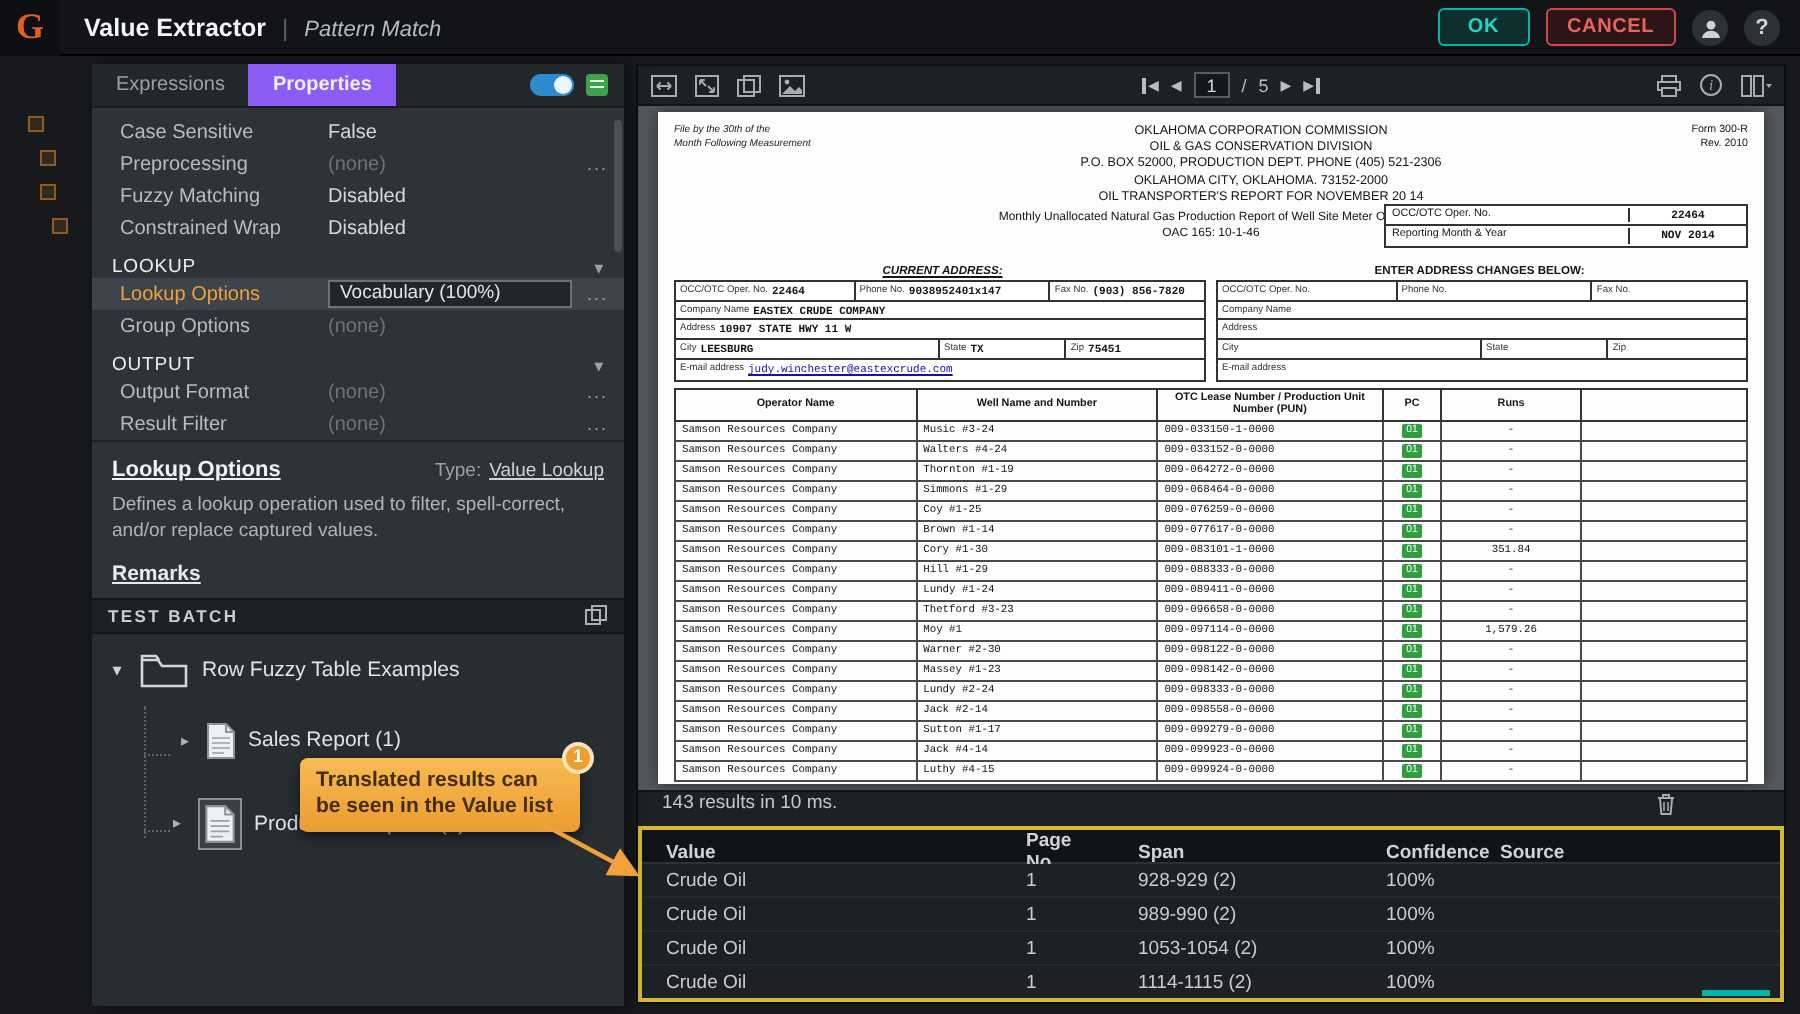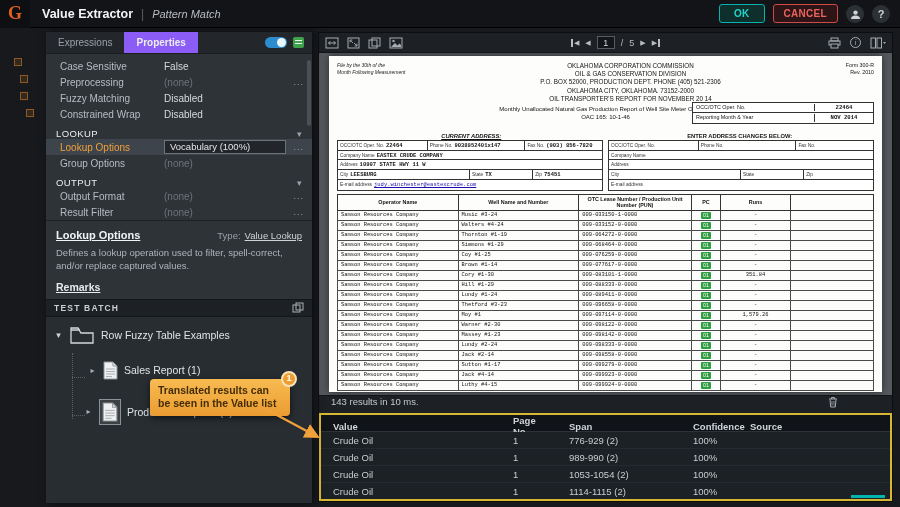--- a/index.html
+++ b/index.html
@@ -707,21 +707,21 @@
         <div>Value</div>
         <div>Page No</div>
         <div>Span</div>
         <div>Confidence</div>
         <div>Source</div>
       </div>
 
         <div class="r-row">
           <div>Crude Oil</div>
           <div>1</div>
-          <div>776-929 (2)</div>
+          <div>928-929 (2)</div>
           <div>100%</div>
           <div></div>
         </div>
 
         <div class="r-row">
           <div>Crude Oil</div>
           <div>1</div>
           <div>989-990 (2)</div>
           <div>100%</div>
           <div></div>

